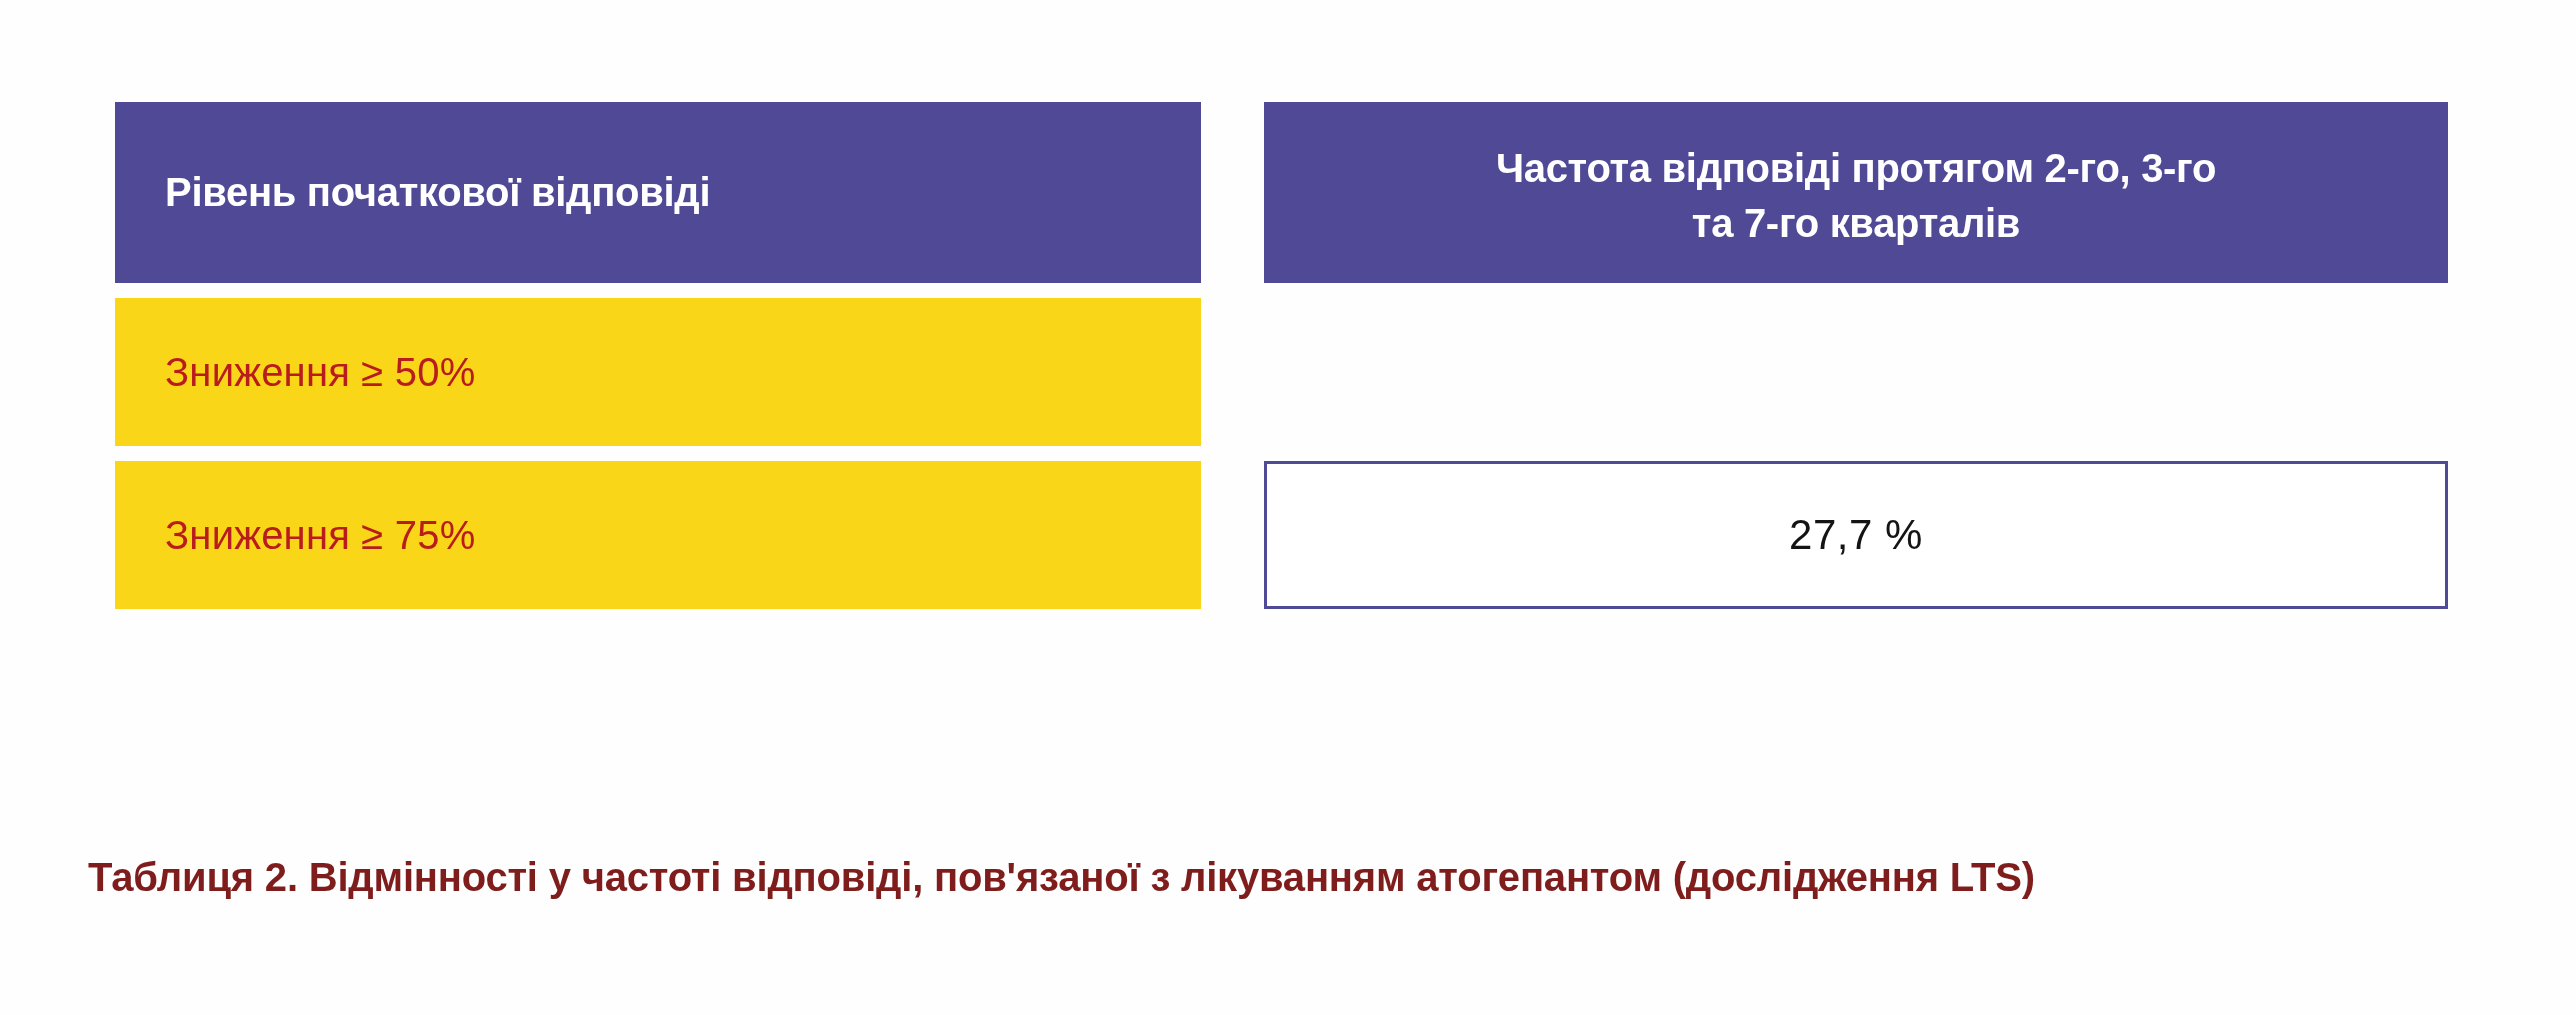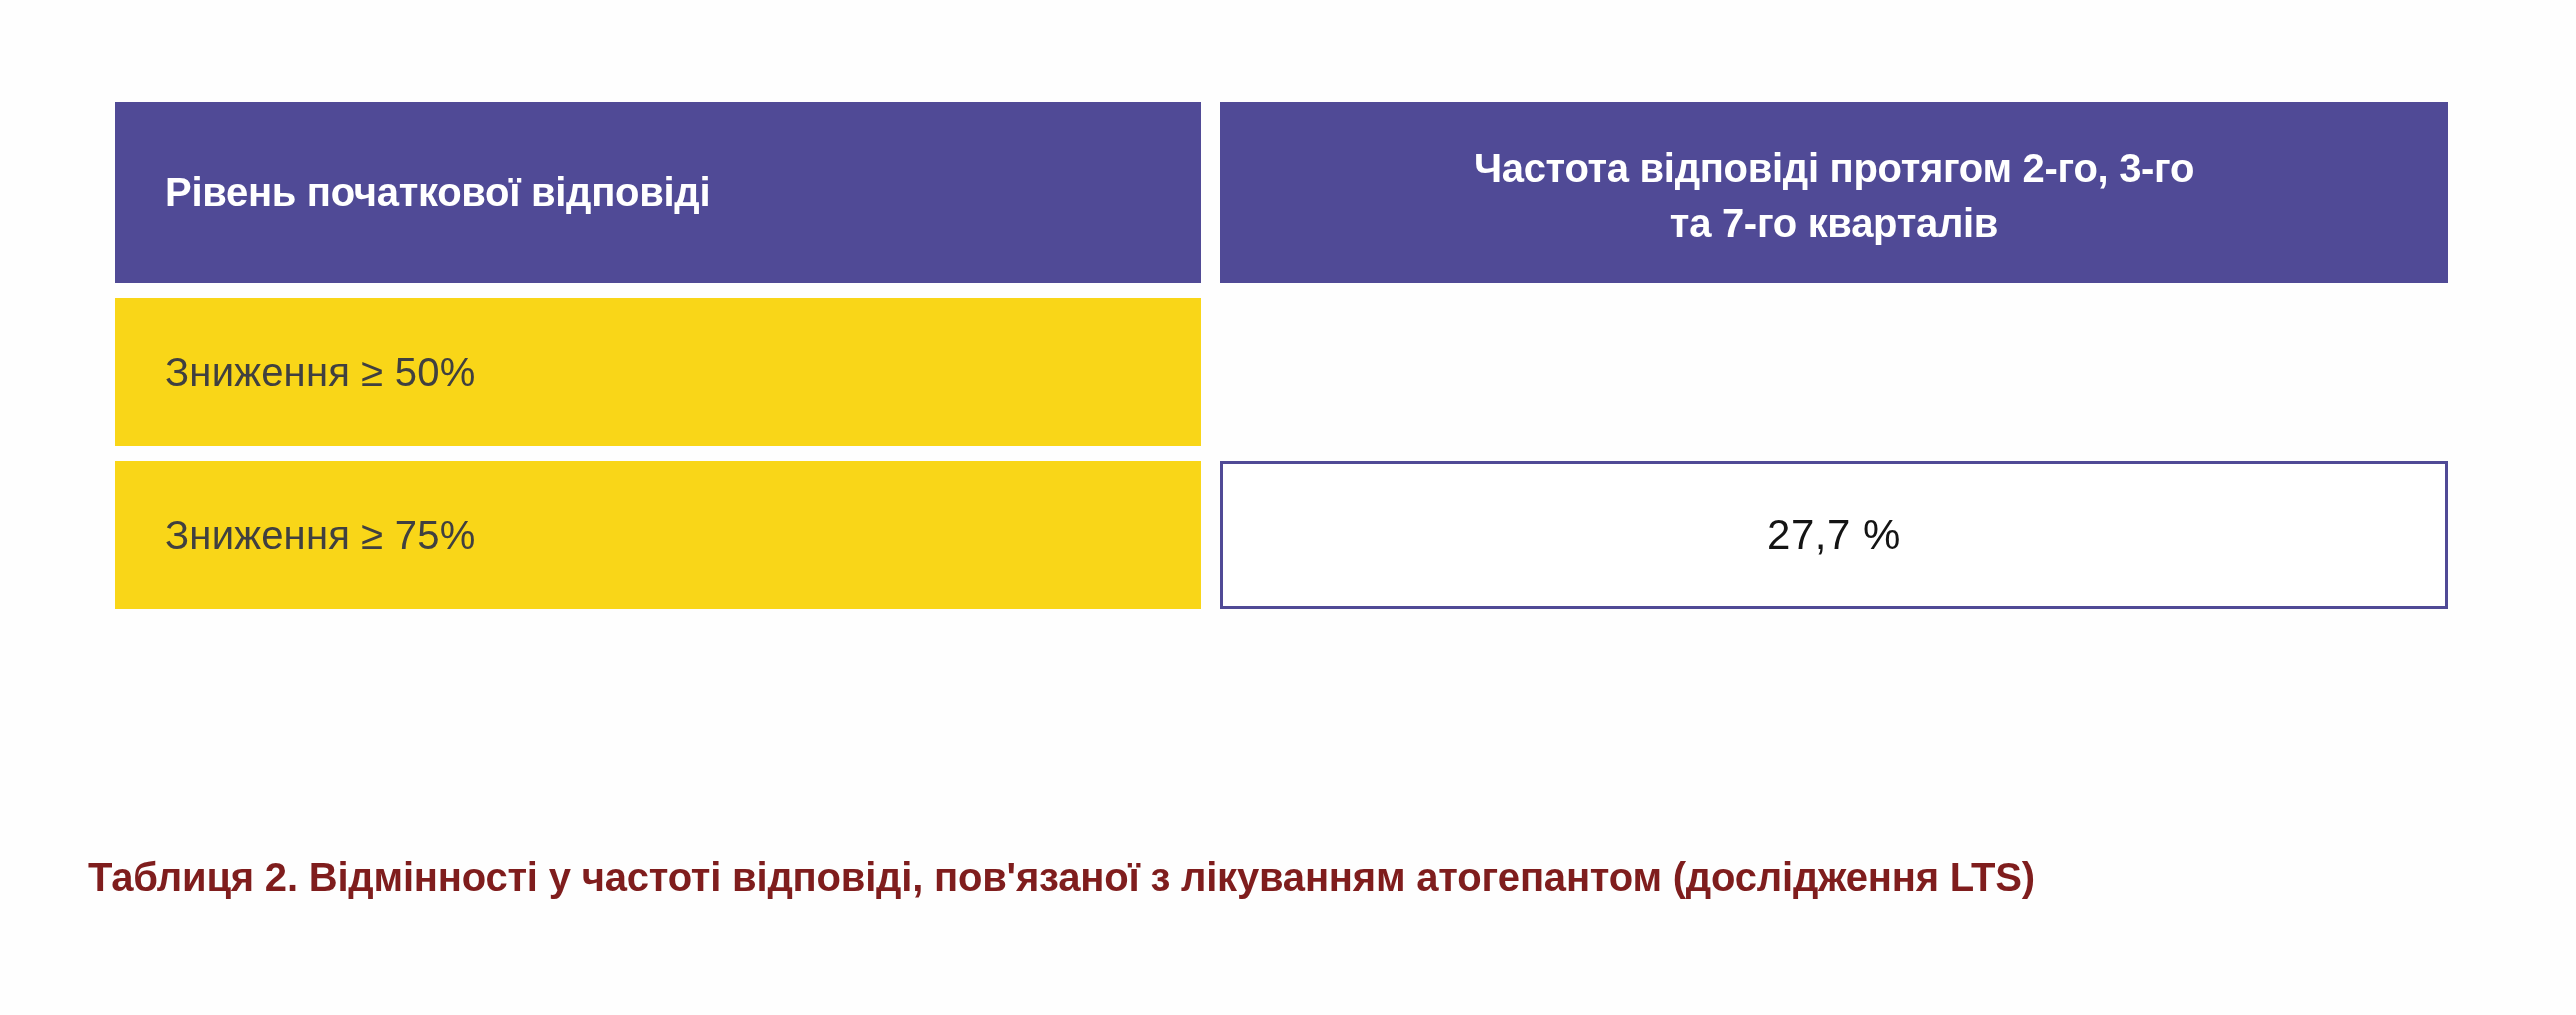--- a/index.html
+++ b/index.html
@@ -26,20 +26,21 @@
     left: 115px;
     top: 102px;
     width: 2333px;
   }
 
   
   .t-row {
     display: flex;
     align-items: flex-end;
     width: 100%;
+    gap: 22px;
   }
   .t-row + .t-row {
     margin-top: 15px;
   }
 
   
   .col-label {
     width: 1086px;
     flex: 0 0 1086px;
   }
@@ -76,21 +77,21 @@
     padding: 0 40px;
   }
   .head-right .hl {
     display: block;
     margin-top: 6px;
   }
 
   
   .label-cell {
     background: #F9D618;
-    color: #404040;
+    color: #b91c1c;
     height: 148px;
     box-sizing: border-box;
     display: flex;
     align-items: center;
     padding: 0 0 0 50px;
     font-size: 40px;
     font-weight: normal;
     letter-spacing: 0.2px;
   }
 

